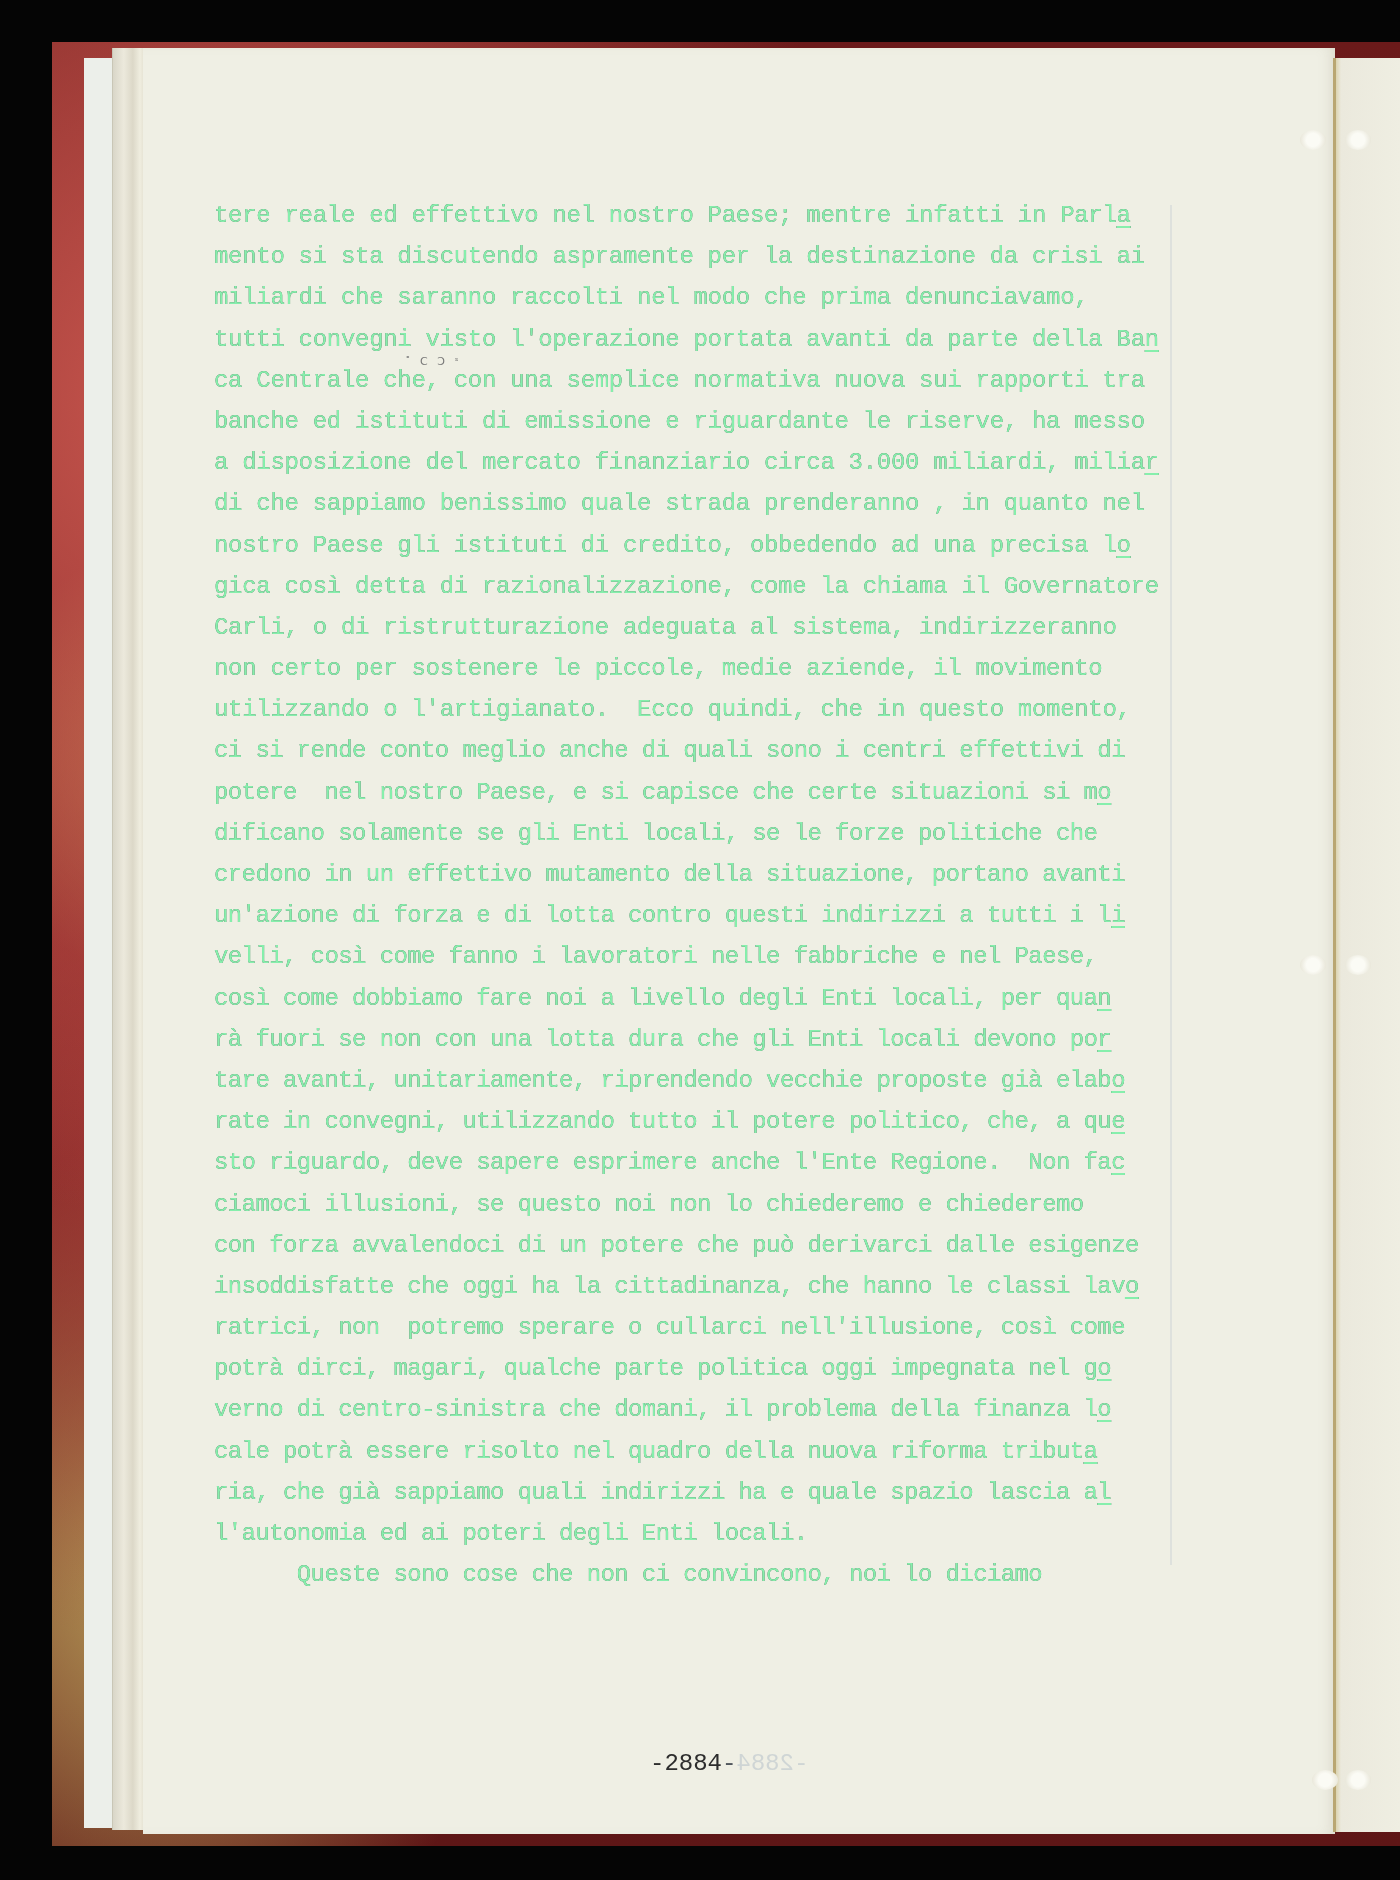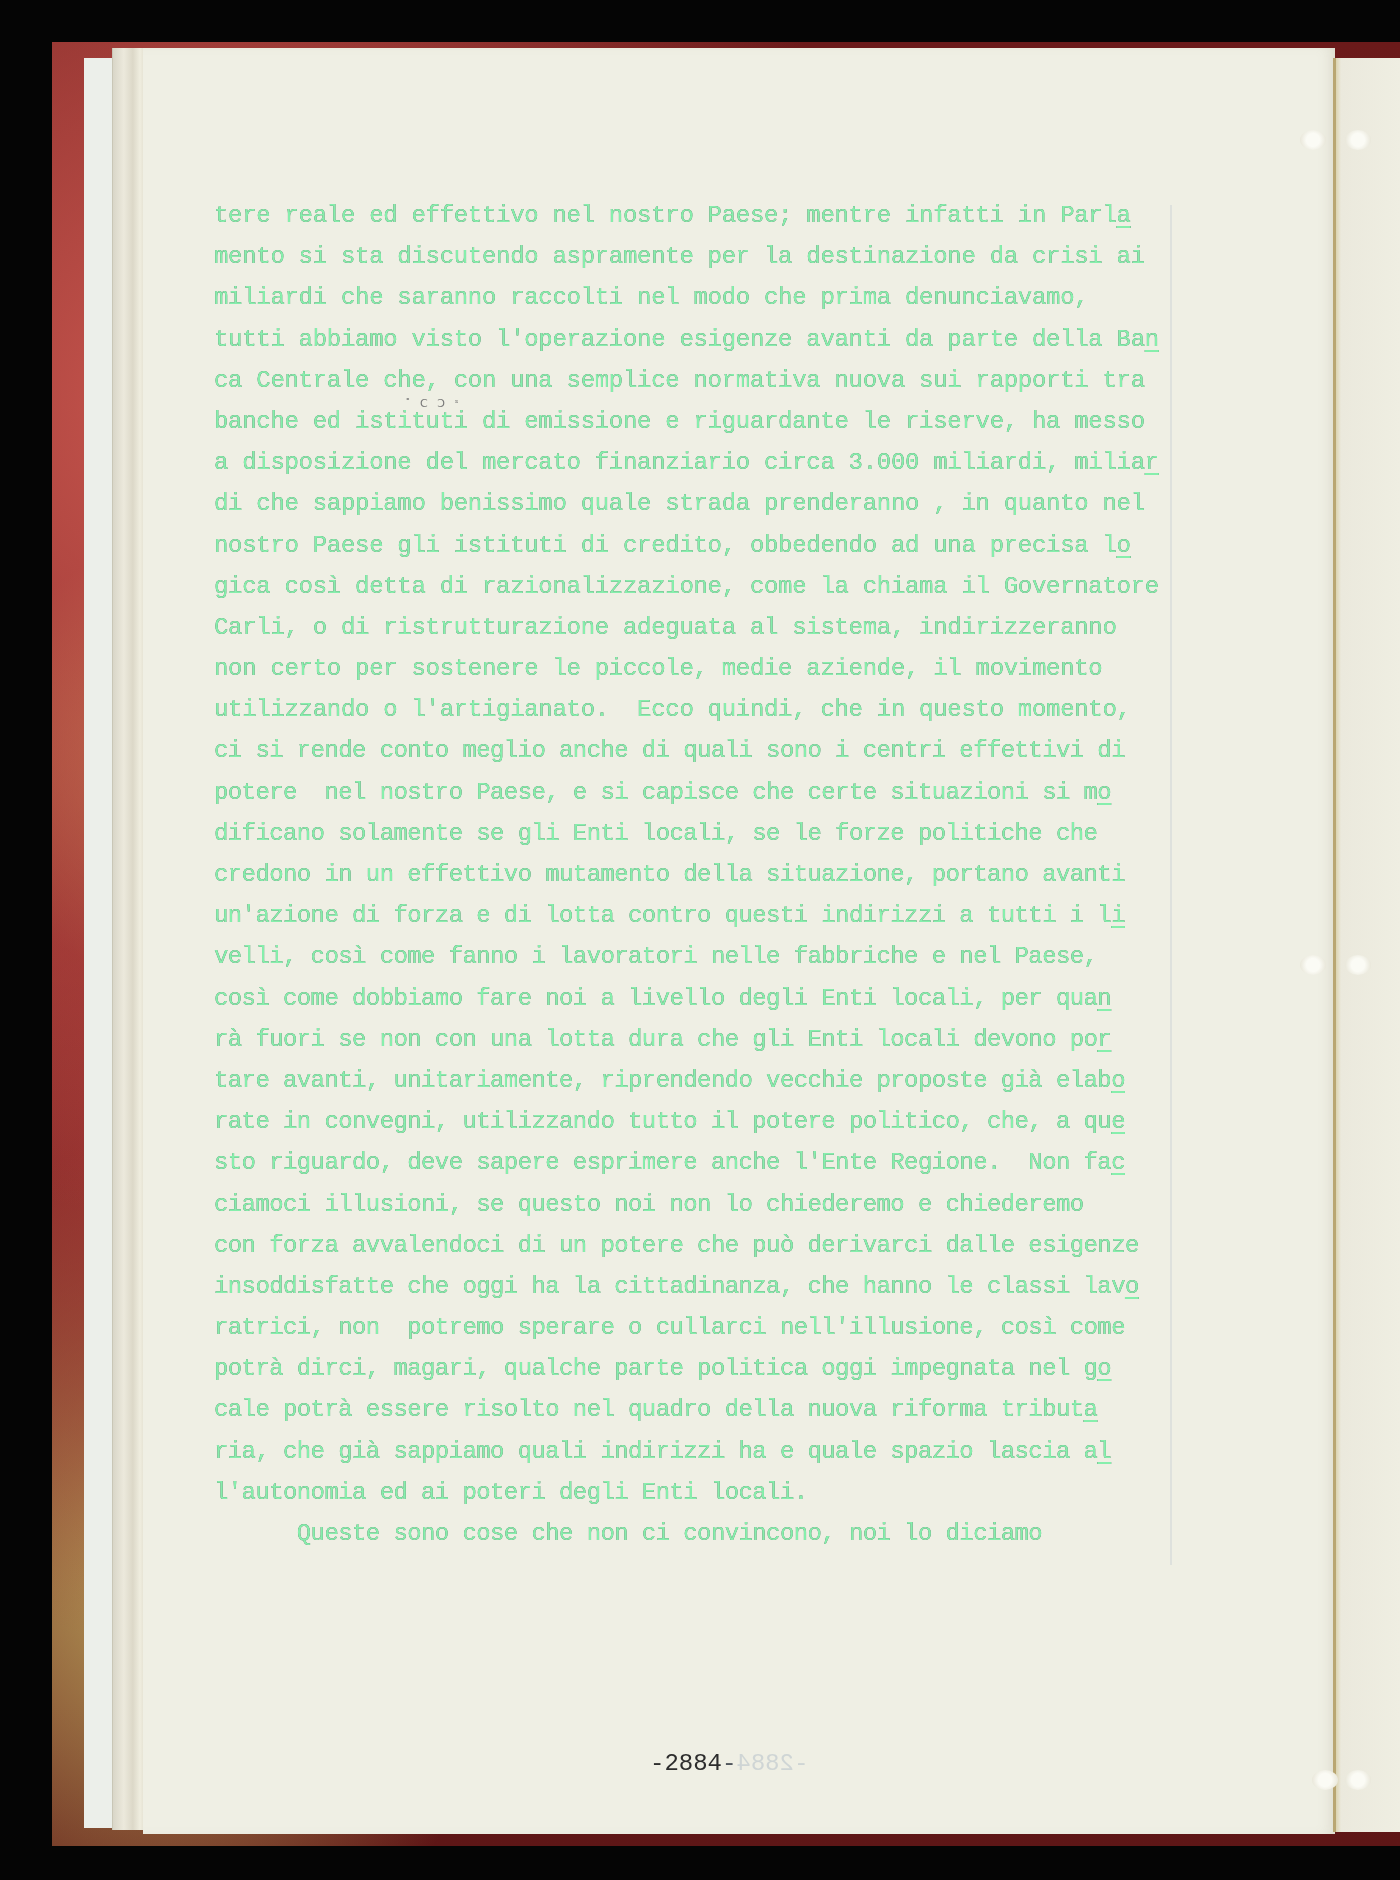--- a/index.html
+++ b/index.html
@@ -53,21 +53,21 @@
     .line {
       height: 41.2px; line-height: 41.2px;
       font-size: 24px; color: #86efac; white-space: pre;
       text-shadow: 0 0 0.6px #444;
       letter-spacing: -0.3px;
     }
     .line:nth-child(n+14) { letter-spacing: -0.6px; }
     .u { text-decoration: underline; text-decoration-thickness: 2px; text-underline-offset: 4px; }
     .pencil-mark {
       position: absolute; left: 405px; top: 355px; font-size: 11px;
-      color: #777; font-family: "DejaVu Sans", sans-serif; letter-spacing: 3px; margin-top: 42px;
+      color: #777; font-family: "DejaVu Sans", sans-serif; letter-spacing: 3px;
     }
     .page-number {
       position: absolute; left: 650px; top: 1750px; font-size: 24px; color: #2d2d2d;
       font-family: "Liberation Mono", "DejaVu Sans Mono", monospace;
     }
     .page-number-ghost {
       position: absolute; left: 722px; top: 1750px; font-size: 24px;
       color: rgba(150,165,185,0.35);
       font-family: "Liberation Mono", "DejaVu Sans Mono", monospace;
       transform: scaleX(-1);
@@ -89,21 +89,21 @@
 <div class="staple" style="left:1345px;top:955px"></div>
 <div class="staple" style="left:1312px;top:1770px"></div>
 <div class="staple" style="left:1345px;top:1770px"></div>
 
 <div class="pencil-mark">˟ C Ɔ ˢ</div>
 
 <div class="text-block" id="text-block">
     <div class="line"><span>tere reale ed effettivo nel nostro Paese; mentre infatti in Parl</span><span class="u">a</span></div>
     <div class="line"><span>mento si sta discutendo aspramente per la destinazione da crisi ai</span></div>
     <div class="line"><span>miliardi che saranno raccolti nel modo che prima denunciavamo,</span></div>
-    <div class="line"><span>tutti abbiamo visto l'operazione esigenze avanti da parte della Ba</span><span class="u">n</span></div>
+    <div class="line"><span>tutti convegni visto l'operazione portata avanti da parte della Ba</span><span class="u">n</span></div>
     <div class="line"><span>ca Centrale che, con una semplice normativa nuova sui rapporti tra</span></div>
     <div class="line"><span>banche ed istituti di emissione e riguardante le riserve, ha messo</span></div>
     <div class="line"><span>a disposizione del mercato finanziario circa 3.000 miliardi, milia</span><span class="u">r</span></div>
     <div class="line"><span>di che sappiamo benissimo quale strada prenderanno , in quanto nel</span></div>
     <div class="line"><span>nostro Paese gli istituti di credito, obbedendo ad una precisa l</span><span class="u">o</span></div>
     <div class="line"><span>gica così detta di razionalizzazione, come la chiama il Governatore</span></div>
     <div class="line"><span>Carli, o di ristrutturazione adeguata al sistema, indirizzeranno</span></div>
     <div class="line"><span>non certo per sostenere le piccole, medie aziende, il movimento</span></div>
     <div class="line"><span>utilizzando o l'artigianato.  Ecco quindi, che in questo momento,</span></div>
     <div class="line"><span>ci si rende conto meglio anche di quali sono i centri effettivi di</span></div>
@@ -115,20 +115,21 @@
     <div class="line"><span>così come dobbiamo fare noi a livello degli Enti locali, per qua</span><span class="u">n</span></div>
     <div class="line"><span>rà fuori se non con una lotta dura che gli Enti locali devono po</span><span class="u">r</span></div>
     <div class="line"><span>tare avanti, unitariamente, riprendendo vecchie proposte già elab</span><span class="u">o</span></div>
     <div class="line"><span>rate in convegni, utilizzando tutto il potere politico, che, a qu</span><span class="u">e</span></div>
     <div class="line"><span>sto riguardo, deve sapere esprimere anche l'Ente Regione.  Non fa</span><span class="u">c</span></div>
     <div class="line"><span>ciamoci illusioni, se questo noi non lo chiederemo e chiederemo</span></div>
     <div class="line"><span>con forza avvalendoci di un potere che può derivarci dalle esigenze</span></div>
     <div class="line"><span>insoddisfatte che oggi ha la cittadinanza, che hanno le classi lav</span><span class="u">o</span></div>
     <div class="line"><span>ratrici, non  potremo sperare o cullarci nell'illusione, così come</span></div>
     <div class="line"><span>potrà dirci, magari, qualche parte politica oggi impegnata nel g</span><span class="u">o</span></div>
+    <div class="line"><span>verno di centro-sinistra che domani, il problema della finanza l</span><span class="u">o</span></div>
     <div class="line"><span>cale potrà essere risolto nel quadro della nuova riforma tribut</span><span class="u">a</span></div>
     <div class="line"><span>ria, che già sappiamo quali indirizzi ha e quale spazio lascia a</span><span class="u">l</span></div>
     <div class="line"><span>l'autonomia ed ai poteri degli Enti locali.</span></div>
     <div class="line"><span>      Queste sono cose che non ci convincono, noi lo diciamo</span></div>
   </div>
 
 <div class="page-number">-2884-</div>
 <div class="page-number-ghost">-2884-</div>
 
 </body></html>

